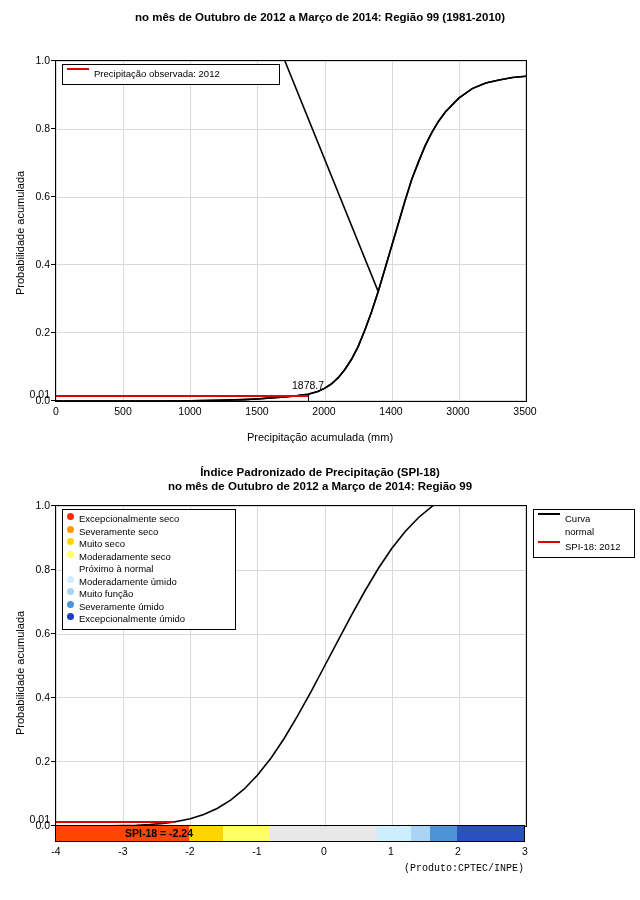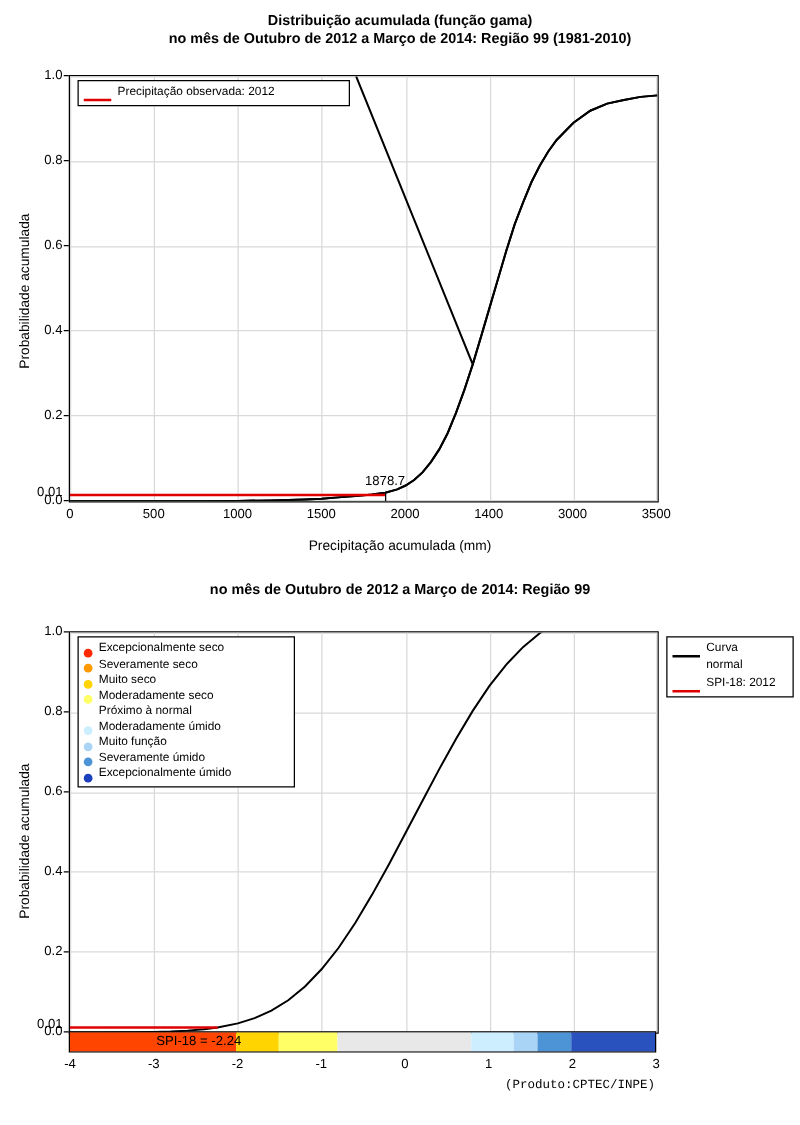--- a/index.html
+++ b/index.html
@@ -47,54 +47,53 @@
   }
 
   .tickmark{position:absolute;background:#000;}
   .tickmark.y{height:1px;width:4px;}
 
   
   .legend{
     position:absolute;background:#fff;border:1px solid #000;
     font-size:9.5px;line-height:12.5px;padding:3px 4px;
   }
-  .legend .row{display:flex;align-items:flex-end;white-space:nowrap;}
+  .legend .row{display:flex;align-items:flex-start;white-space:nowrap;}
   .legend .swatch{
     display:inline-block;width:22px;height:2px;margin-right:5px;flex:0 0 22px;
   }
   .legend .dot{
     display:inline-block;width:7px;height:7px;margin-right:5px;flex:0 0 7px;
     border-radius:50%;
   }
   .legend .dot.empty{background:transparent;}
 
   .obs-line{position:absolute;height:2px;background:#e00000;}
   .vline{position:absolute;width:1px;background:#000;}
   .annot{
     position:absolute;font-size:10.5px;white-space:nowrap;
   }
 
   
   .spibar{position:absolute;display:flex;border:1px solid #000;box-sizing:border-box;}
   .spibar div{height:100%;}
   .spi-val{
-    position:absolute;font-size:10.5px;font-weight:normal;white-space:nowrap;
+    position:absolute;font-size:10.5px;font-weight:bold;white-space:nowrap;
   }
   .credit{position:absolute;font-size:10px;font-family:Liberation Mono, monospace;}
   svg{display:block;}
 </style>
 </head>
 <body>
 
 <div class="page">
 
   <div class="chart" style="left:0;top:0;width:640px;height:450px;">
 
     <div class="title" style="top:10px;">
-      <div>Distribuição acumulada (função gama)</div>
       <div>no mês de Outubro de 2012 a Março de 2014: Região 99 (1981-2010)</div>
     </div>
 
     <div class="plot" style="left:55px;top:60px;width:470px;height:340px;">
 
       <div class="grid-v" style="left:0px;"></div>
       <div class="grid-v" style="left:67px;"></div>
       <div class="grid-v" style="left:134px;"></div>
       <div class="grid-v" style="left:201px;"></div>
       <div class="grid-v" style="left:269px;"></div>
@@ -156,20 +155,21 @@
     <div class="tick-lab" style="left:458px;top:405px;">3000</div>
     <div class="tick-lab" style="left:525px;top:405px;">3500</div>
 
     <div class="axis-title" style="top:431px;">Precipitação acumulada (mm)</div>
     <div class="ylabel" style="left:14px;top:295px;">Probabilidade acumulada</div>
   </div>
 
   <div class="chart" style="left:0;top:455px;width:640px;height:445px;">
 
     <div class="title" style="top:10px;">
+      <div>Índice Padronizado de Precipitação (SPI-18)</div>
       <div>no mês de Outubro de 2012 a Março de 2014: Região 99</div>
     </div>
 
     <div class="plot" style="left:55px;top:50px;width:470px;height:320px;">
 
       <div class="grid-v" style="left:0px;"></div>
       <div class="grid-v" style="left:67px;"></div>
       <div class="grid-v" style="left:134px;"></div>
       <div class="grid-v" style="left:201px;"></div>
       <div class="grid-v" style="left:269px;"></div>

